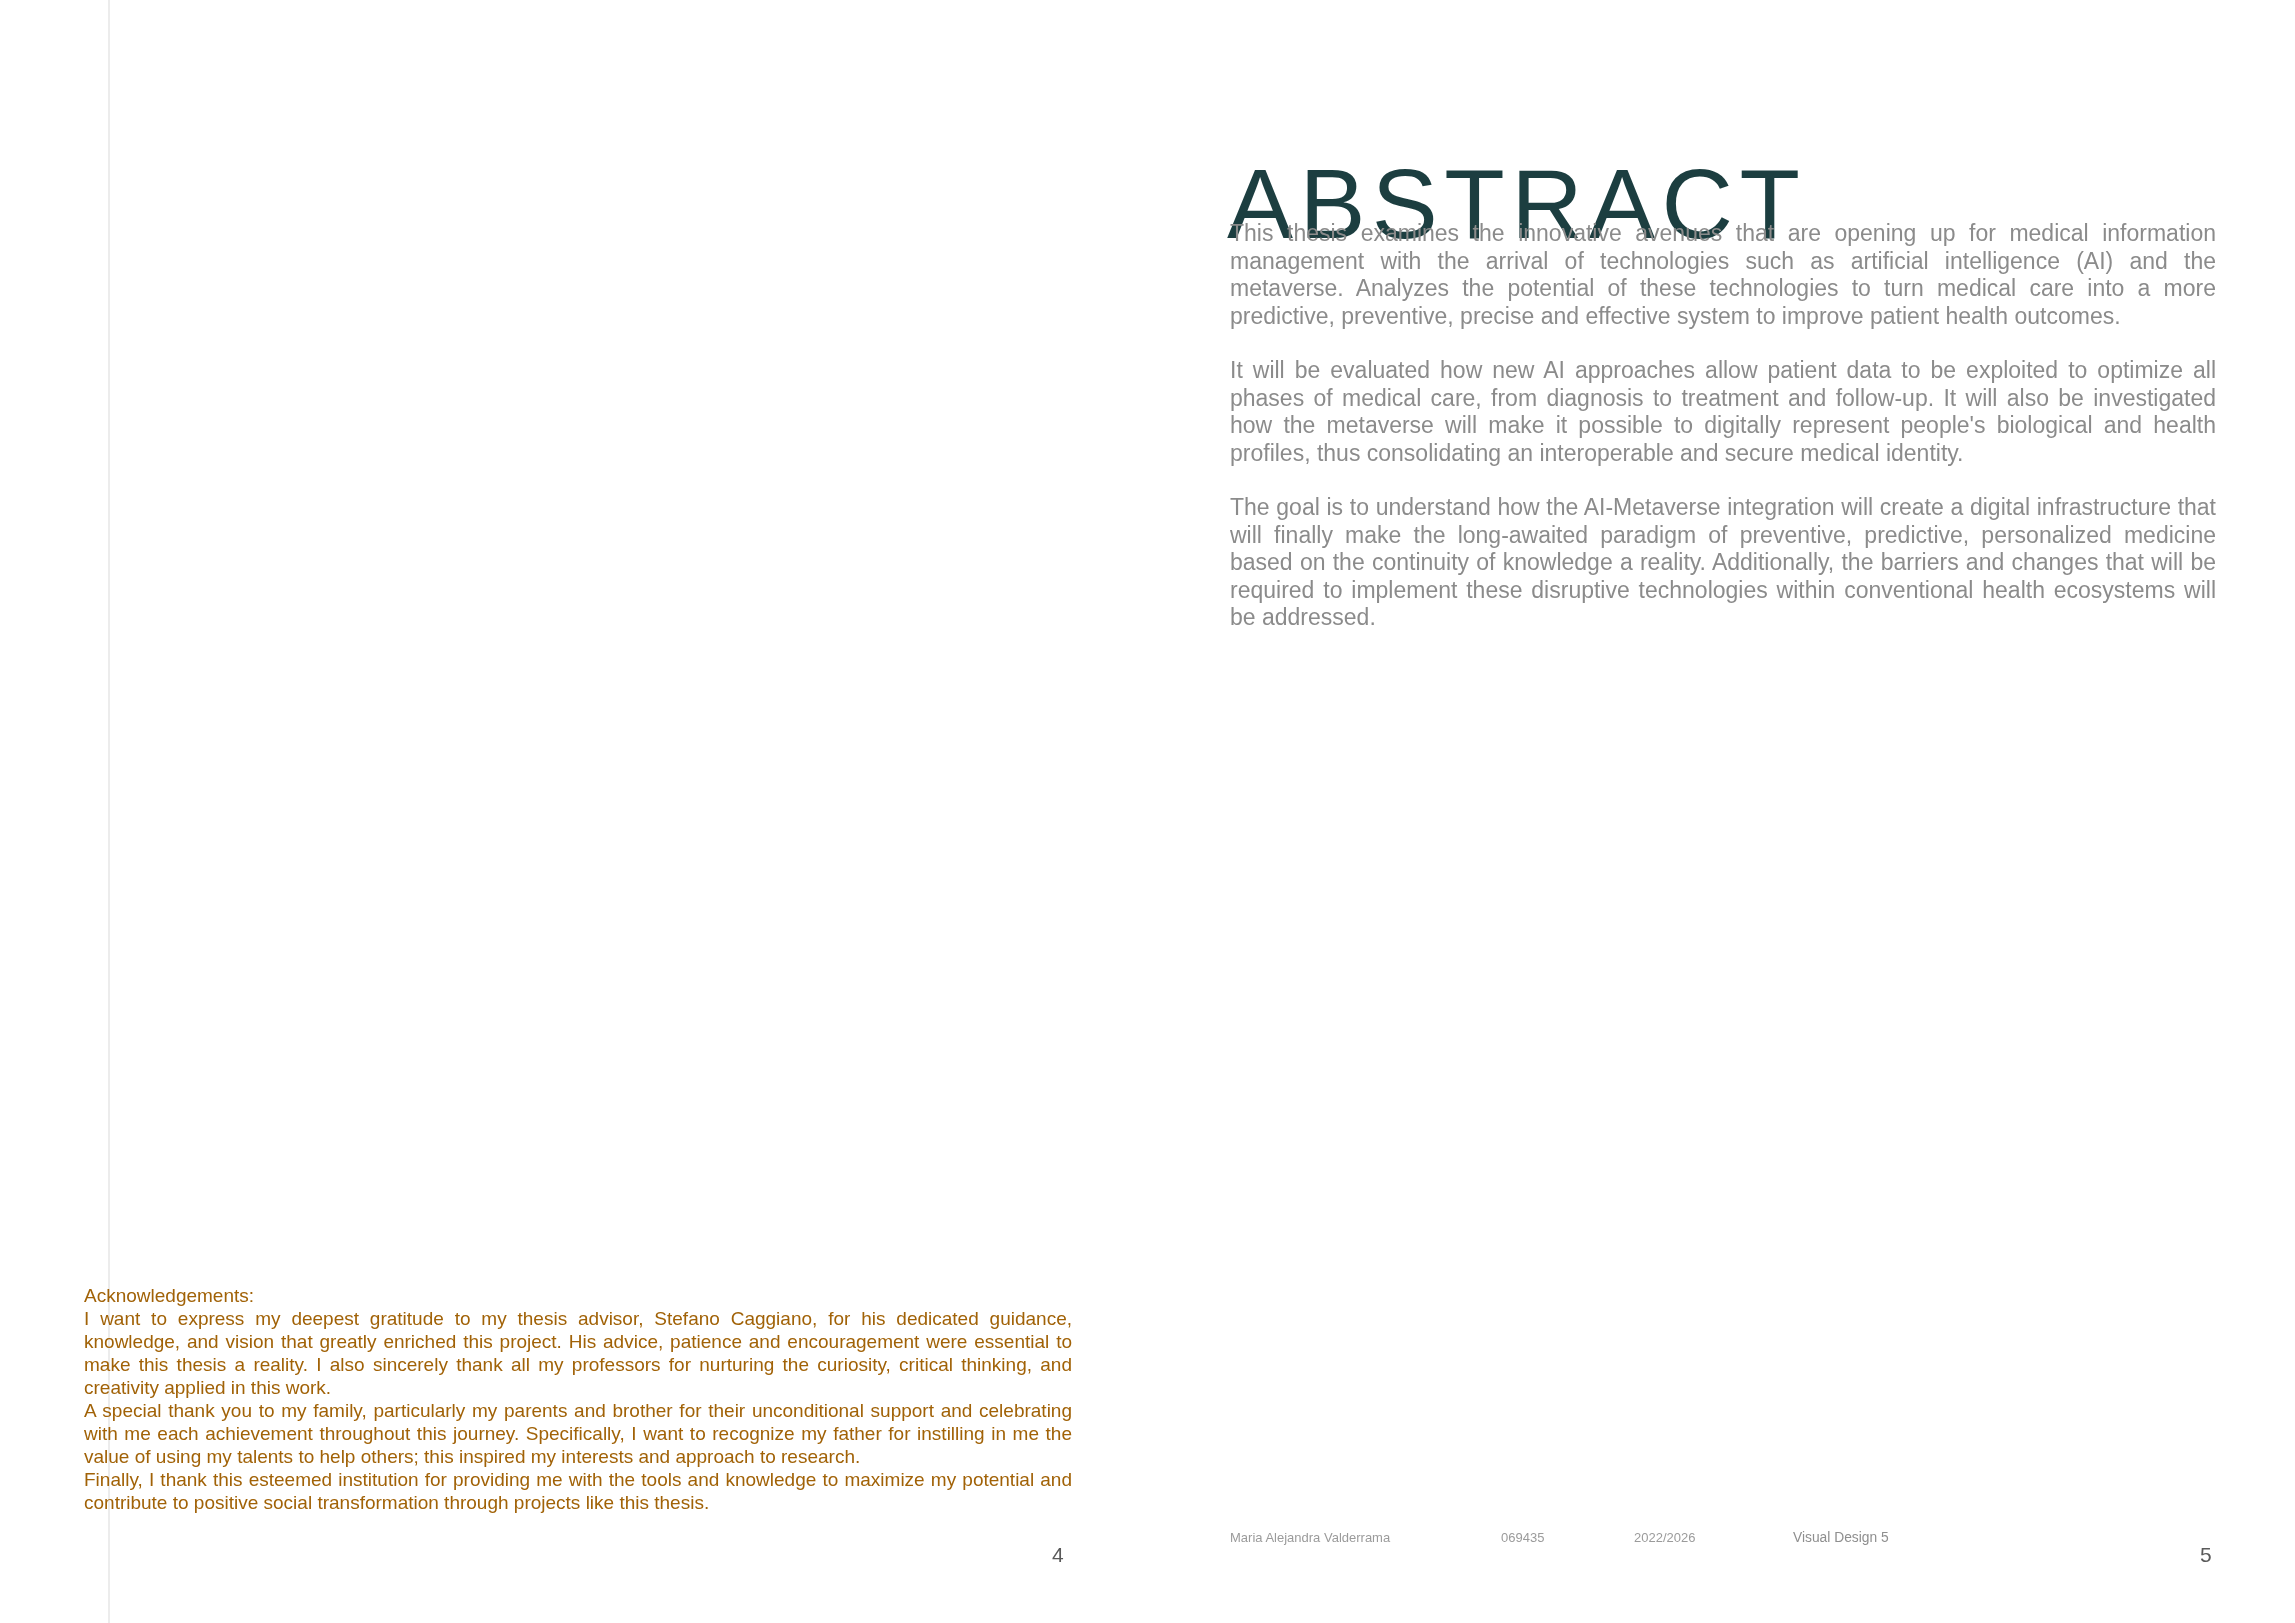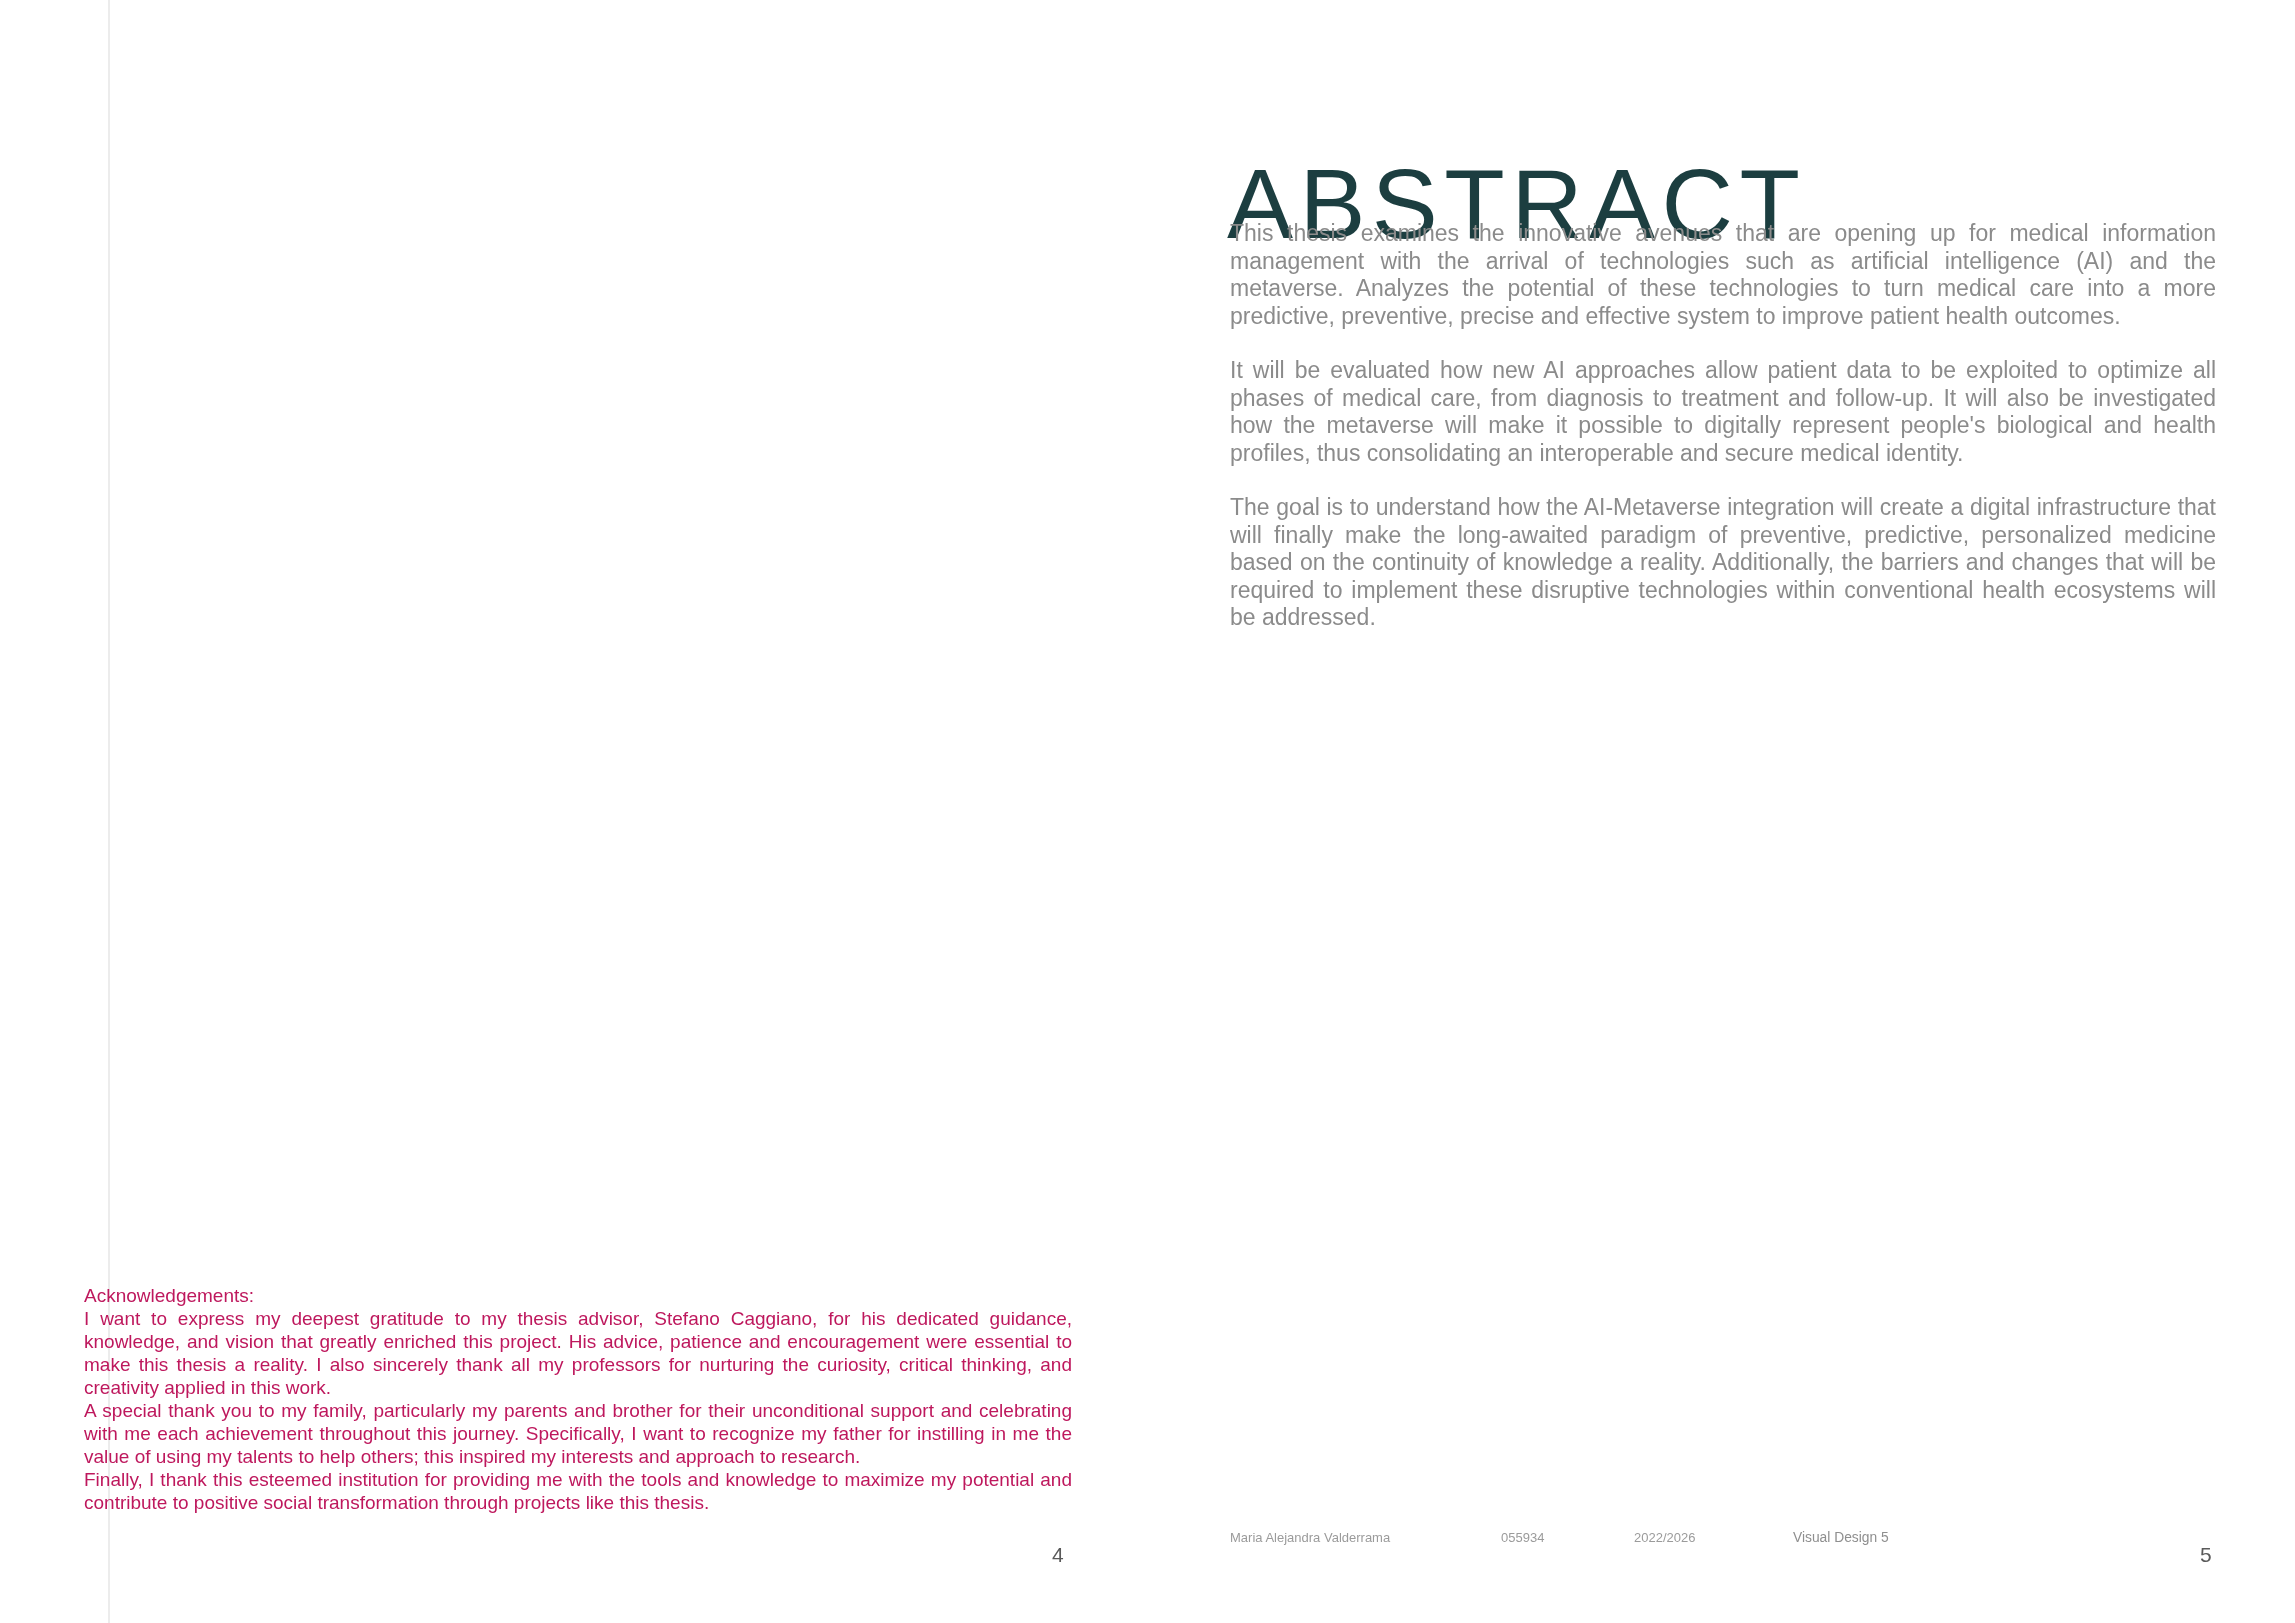--- a/index.html
+++ b/index.html
@@ -52,21 +52,21 @@
   }
 
   
   .ack-block {
     position: absolute;
     left: 84px;
     top: 1284px;
     width: 988px;
     font-size: 19px;
     line-height: 23px;
-    color: #be185d;
+    color: #a16207;
     text-align: justify;
   }
   .ack-heading {
     margin: 0;
   }
   .ack-block p {
     margin: 0;
   }
 
   
@@ -109,20 +109,20 @@
 
   <h1 class="abstract-title">ABSTRACT</h1>
 
   <div class="abstract-body">
     <p>This thesis examines the innovative avenues that are opening up for medical information management with the arrival of technologies such as artificial intelligence (AI) and the metaverse. Analyzes the potential of these technologies to turn medical care into a more predictive, preventive, precise and effective system to improve patient health outcomes.</p>
     <p>It will be evaluated how new AI approaches allow patient data to be exploited to optimize all phases of medical care, from diagnosis to treatment and follow-up. It will also be investigated how the metaverse will make it possible to digitally represent people's biological and health profiles, thus consolidating an interoperable and secure medical identity.</p>
     <p>The goal is to understand how the AI-Metaverse integration will create a digital infrastructure that will finally make the long-awaited paradigm of preventive, predictive, personalized medicine based on the continuity of knowledge a reality. Additionally, the barriers and changes that will be required to implement these disruptive technologies within conventional health ecosystems will be addressed.</p>
   </div>
 
   <span class="footer-item footer-author">Maria Alejandra Valderrama</span>
-  <span class="footer-item footer-id">055934</span>
+  <span class="footer-item footer-id">069435</span>
   <span class="footer-item footer-year">2022/2026</span>
   <span class="footer-item footer-course">Visual Design 5</span>
 
   <div class="page-number page-number-right">5</div>
 
 </div>
 
 
 </body></html>

